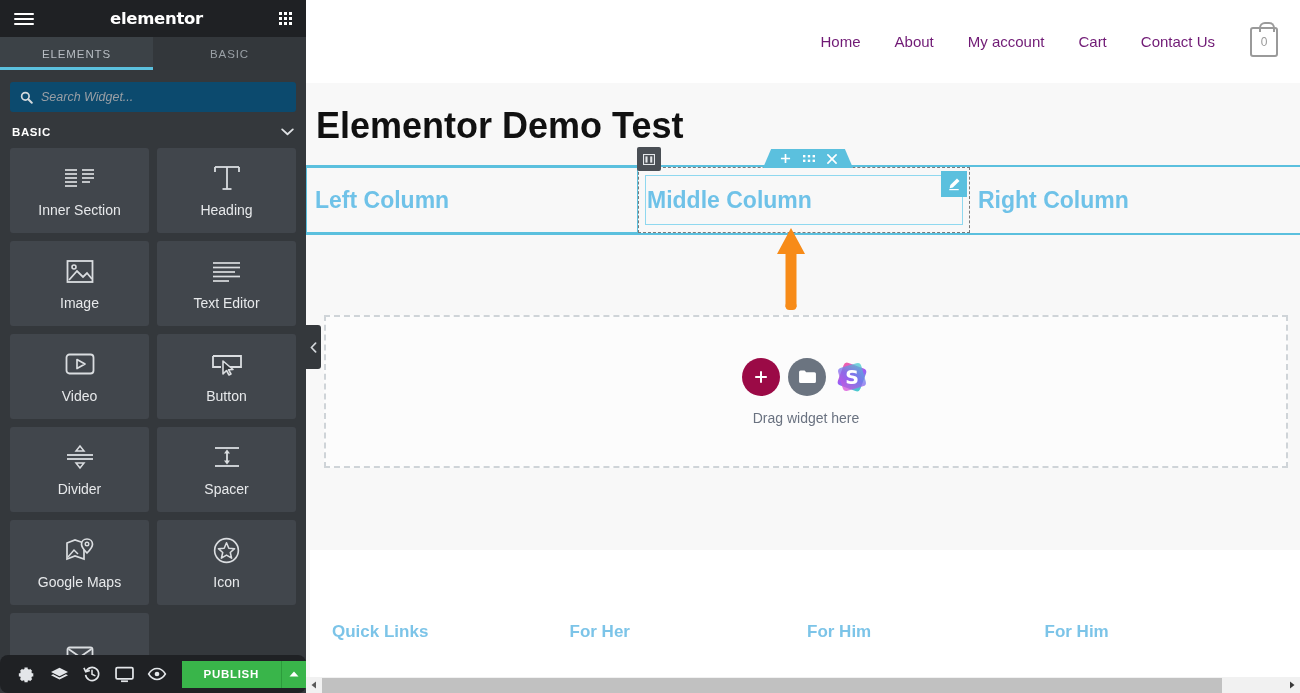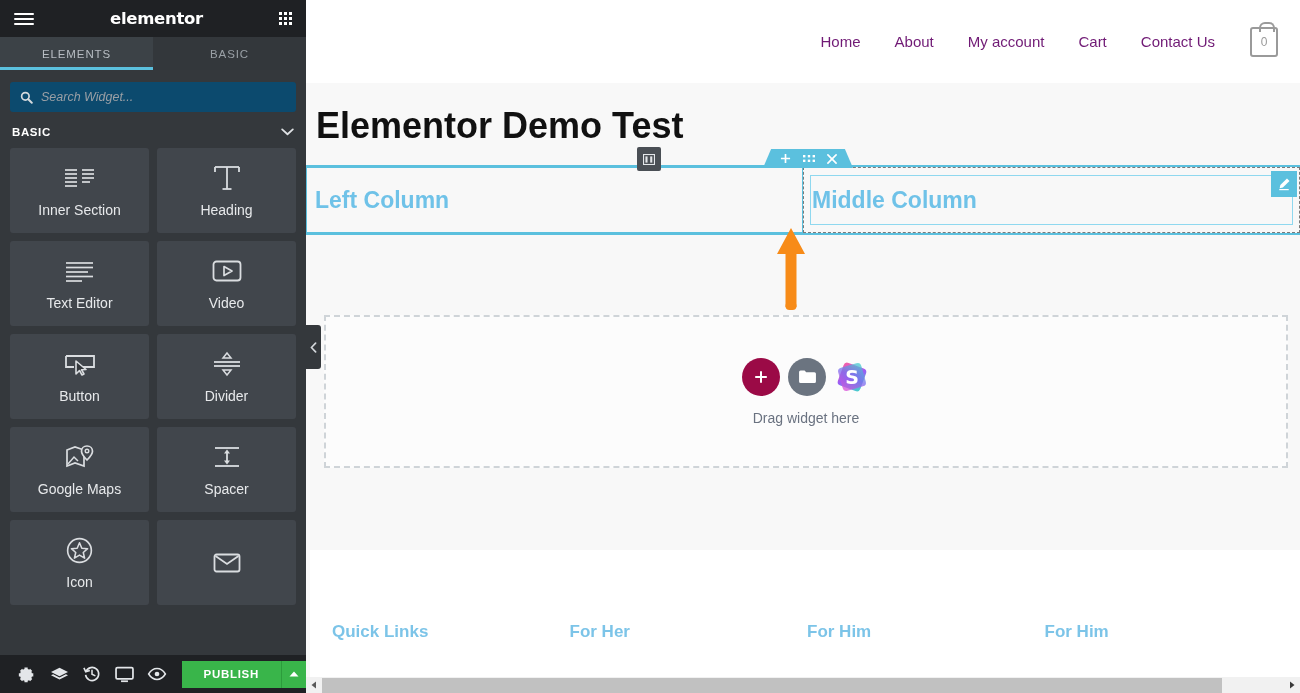--- a/index.html
+++ b/index.html
@@ -67,21 +67,21 @@
   .widget-card {
     background: #41464c; border-radius: 3px; height: 85px;
     display: flex; flex-direction: column; align-items: center; justify-content: center;
     gap: 9px; cursor: pointer;
   }
   .widget-label { color: #e7e9eb; font-size: 14px; }
   .widget-ico { height: 30px; display: flex; align-items: center; justify-content: center; }
 
   .panel-footer {
     height: 38px; flex: 0 0 38px; background: #1f2124;
-    display: flex; align-items: center; padding-left: 10px; gap: 0;
+    display: flex; align-items: center; padding-left: 10px; gap: 0; border-radius: 8px;
   }
   .foot-ico {
     width: 38px; height: 38px; display: flex; align-items: center; justify-content: center;
     cursor: pointer;
   }
   .publish-wrap { display: flex; margin-left: 8px; height: 27px; }
   .publish-btn {
     background: #39b54a; color: #fff; font-size: 11.5px; font-weight: bold; letter-spacing: 0.7px;
     border: 0; padding: 0 22px; cursor: pointer; font-family: "Liberation Sans", sans-serif;
   }
@@ -285,20 +285,30 @@
                   <path d="M2 2 V7"></path>
                   <path d="M26 2 V7"></path>
                 <path d="M14 2 V24"></path>
                   <path d="M9.5 24 H18.5"></path>
               </g>
             </svg>
           </div>
           <div class="widget-label">Heading</div>
         </div>
 
+        <div class="widget-card">
+          <div class="widget-ico">
+            <svg width="28" height="25" viewBox="0 0 28 25">
+              <rect x="1.5" y="2" width="25" height="21" fill="none" stroke="#dadde0" stroke-width="1.8"></rect>
+              <circle cx="8" cy="8" r="2" fill="none" stroke="#dadde0" stroke-width="1.6"></circle>
+              <polyline points="3,21 11,12 17,18 21,14 26,20" fill="none" stroke="#dadde0" stroke-width="1.8"></polyline>
+            </svg>
+          </div>
+          <div class="widget-label">Image</div>
+        </div>
 
         <div class="widget-card">
           <div class="widget-ico">
             <svg width="31" height="22" viewBox="0 0 31 22">
               <g stroke="#dadde0" stroke-width="1.7">
                 <line x1="2" y1="3" x2="29" y2="3"></line>
                   <line x1="2" y1="7.5" x2="29" y2="7.5"></line>
                 <line x1="2" y1="12" x2="24" y2="12"></line>
                   <line x1="2" y1="16.5" x2="29" y2="16.5"></line>
                 <line x1="2" y1="21" x2="18" y2="21"></line>
@@ -336,41 +346,41 @@
               <line x1="2" y1="11" x2="28" y2="11" stroke="#dadde0" stroke-width="1.8"></line>
               <line x1="2" y1="15" x2="28" y2="15" stroke="#dadde0" stroke-width="1.8"></line>
               <polygon points="15,24 19,19 11,19" fill="none" stroke="#dadde0" stroke-width="1.5"></polygon>
             </svg>
           </div>
           <div class="widget-label">Divider</div>
         </div>
 
         <div class="widget-card">
           <div class="widget-ico">
-            <svg width="29" height="26" viewBox="0 0 29 26">
-              <polygon points="2,6 10,3 19,6 19,22 10,19 2,22" fill="none" stroke="#dadde0" stroke-width="1.7"></polygon>
-              <polyline points="3,20 9,13 13,17" fill="none" stroke="#dadde0" stroke-width="1.5"></polyline>
-              <path d="M22 2 C25.3 2 27.5 4.3 27.5 7.2 C27.5 10.5 22 16 22 16 C22 16 16.5 10.5 16.5 7.2 C16.5 4.3 18.7 2 22 2 Z" fill="#41464c" stroke="#dadde0" stroke-width="1.7"></path>
-              <circle cx="22" cy="7" r="1.8" fill="none" stroke="#dadde0" stroke-width="1.4"></circle>
-            </svg>
-          </div>
-          <div class="widget-label">Google Maps</div>
-        </div>
-
-        <div class="widget-card">
-          <div class="widget-ico">
             <svg width="30" height="24" viewBox="0 0 30 24">
               <line x1="3" y1="3" x2="27" y2="3" stroke="#dadde0" stroke-width="1.8"></line>
               <line x1="3" y1="21" x2="27" y2="21" stroke="#dadde0" stroke-width="1.8"></line>
               <line x1="15" y1="6" x2="15" y2="18" stroke="#dadde0" stroke-width="1.8"></line>
               <polygon points="15,4.5 18,8.5 12,8.5" fill="#dadde0"></polygon>
               <polygon points="15,19.5 18,15.5 12,15.5" fill="#dadde0"></polygon>
             </svg>
           </div>
           <div class="widget-label">Spacer</div>
+        </div>
+
+        <div class="widget-card">
+          <div class="widget-ico">
+            <svg width="29" height="26" viewBox="0 0 29 26">
+              <polygon points="2,6 10,3 19,6 19,22 10,19 2,22" fill="none" stroke="#dadde0" stroke-width="1.7"></polygon>
+              <polyline points="3,20 9,13 13,17" fill="none" stroke="#dadde0" stroke-width="1.5"></polyline>
+              <path d="M22 2 C25.3 2 27.5 4.3 27.5 7.2 C27.5 10.5 22 16 22 16 C22 16 16.5 10.5 16.5 7.2 C16.5 4.3 18.7 2 22 2 Z" fill="#41464c" stroke="#dadde0" stroke-width="1.7"></path>
+              <circle cx="22" cy="7" r="1.8" fill="none" stroke="#dadde0" stroke-width="1.4"></circle>
+            </svg>
+          </div>
+          <div class="widget-label">Google Maps</div>
         </div>
 
         <div class="widget-card">
           <div class="widget-ico">
             <svg width="27" height="27" viewBox="0 0 28 28">
               <circle cx="14" cy="14" r="12.3" fill="none" stroke="#dadde0" stroke-width="1.7"></circle>
               <polygon points="14,6 16.4,11.6 22.4,12.1 17.9,16.1 19.3,22 14,18.8 8.7,22 10.1,16.1 5.6,12.1 11.6,11.6" fill="none" stroke="#dadde0" stroke-width="1.6" stroke-linejoin="round"></polygon>
             </svg>
           </div>
           <div class="widget-label">Icon</div>
@@ -497,20 +507,23 @@
         <div class="ed-col-inner-mid"></div>
         <div class="col-heading">Middle Column</div>
         <div class="edit-badge">
           <svg width="14" height="14" viewBox="0 0 16 16">
             <path d="M11.4 1.6l2.9 2.9-7.6 7.6-3.7.8.8-3.7z" fill="#ffffff"></path>
             <line x1="2.6" y1="14.4" x2="13.4" y2="14.4" stroke="#ffffff" stroke-width="1.4"></line>
           </svg>
         </div>
       </div>
 
+      <div class="ed-col">
+        <div class="col-heading">Right Column</div>
+      </div>
     </div>
 
     <div class="arrow-ann">
       <svg width="30" height="82" viewBox="0 0 30 82">
         <polygon points="15,0 29,26 20.5,26 20.5,79 9.5,79 9.5,26 1,26" fill="#f78b18"></polygon>
         <rect x="9.5" y="74" width="11" height="8" rx="4" fill="#f78b18"></rect>
       </svg>
     </div>
 
     <div class="dropzone">

